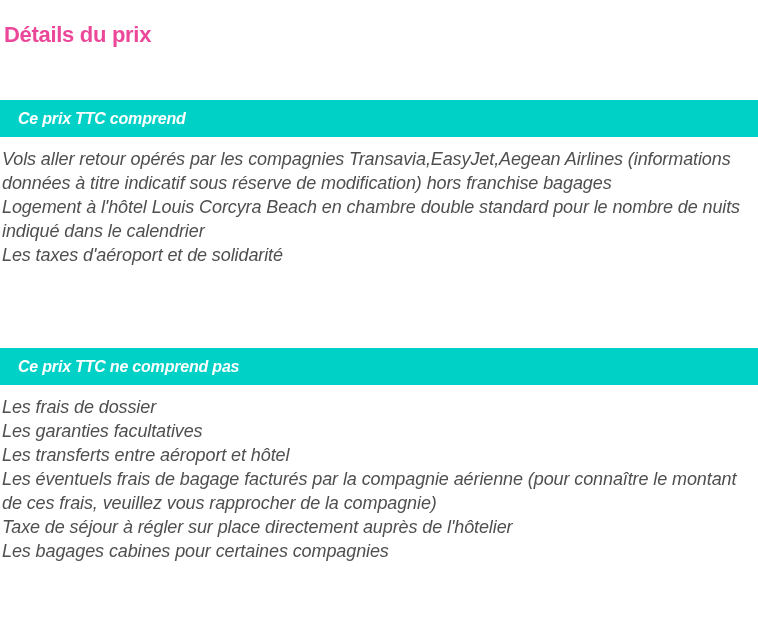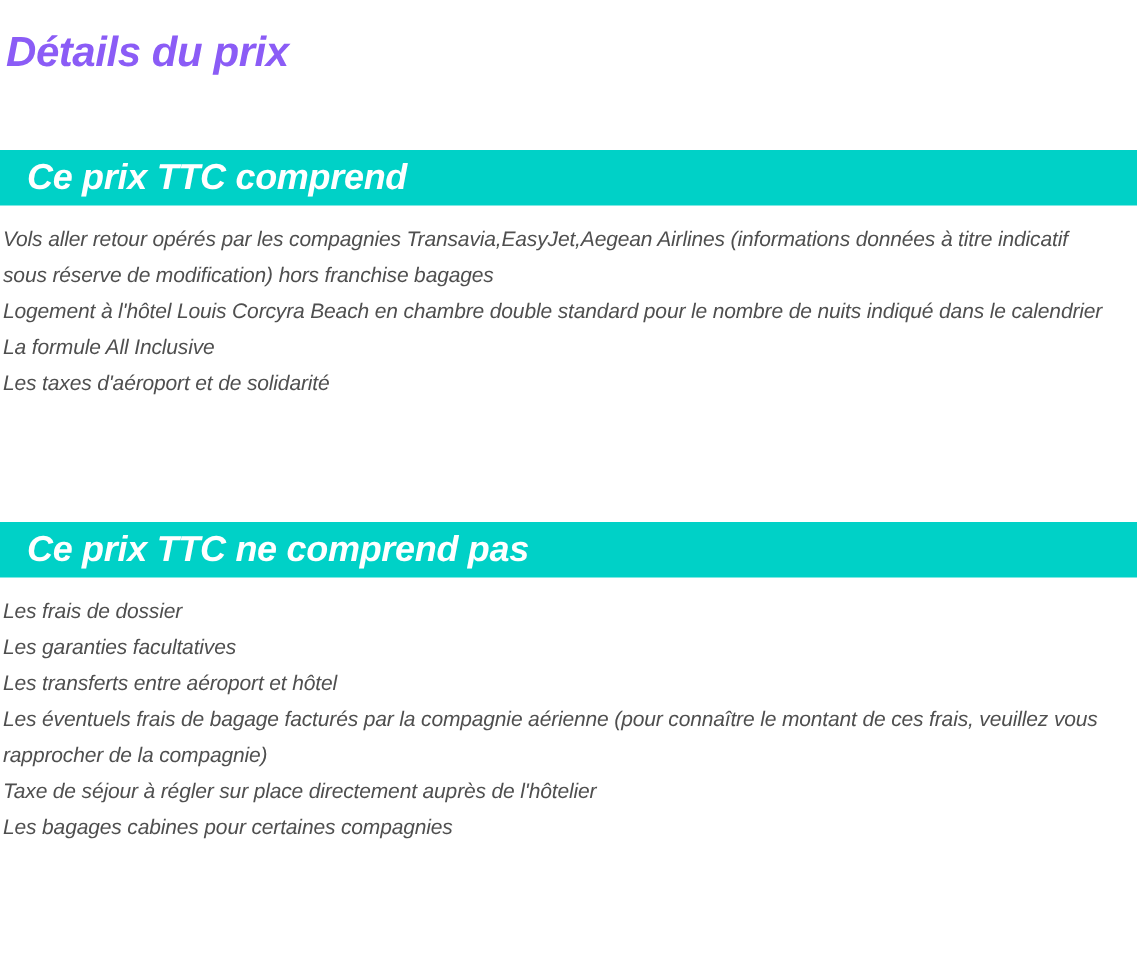--- a/index.html
+++ b/index.html
@@ -10,71 +10,69 @@
     font-family: "Liberation Sans", "DejaVu Sans", sans-serif;
     overflow: hidden;
   }
   .page {
     width: 758px;
     height: 635px;
     position: relative;
   }
   .page-title {
     margin: 21px 0 0 4px;
-    font-size: 28px;
+    font-size: 22px;
     line-height: 27px;
     font-weight: bold;
-    font-style: italic;
-    color: #8b5cf6;
+    color: #ec4899;
     letter-spacing: -0.3px;
   }
   .section-bar {
     width: 758px;
     height: 37px;
     background: #00d1c7;
     display: flex;
     align-items: center;
     padding-left: 18px;
   }
   .section-bar .bar-label {
     color: #ffffff;
-    font-size: 24px;
+    font-size: 16px;
     font-weight: bold;
     font-style: italic;
     letter-spacing: -0.2px;
   }
   .bar-includes { margin-top: 52px; }
   .bar-excludes { margin-top: 81px; }
   .section-body {
     padding: 10px 0 0 2px;
     max-width: 742px;
   }
   .section-body p {
-    font-size: 14px;
+    font-size: 18px;
     line-height: 24px;
     font-style: italic;
     color: #4f4f4f;
     letter-spacing: -0.1px;
   }
 </style>
 </head>
 <body>
 
 <div class="page">
 
   <h1 class="page-title">Détails du prix</h1>
 
   <div class="section">
     <div class="section-bar bar-includes">
       <span class="bar-label">Ce prix TTC comprend</span>
     </div>
     <div class="section-body">
       <p>Vols aller retour opérés par les compagnies Transavia,EasyJet,Aegean Airlines (informations données à titre indicatif sous réserve de modification) hors franchise bagages</p>
       <p>Logement à l'hôtel Louis Corcyra Beach en chambre double standard pour le nombre de nuits indiqué dans le calendrier</p>
-      <p>La formule All Inclusive</p>
       <p>Les taxes d'aéroport et de solidarité</p>
     </div>
   </div>
 
   <div class="section">
     <div class="section-bar bar-excludes">
       <span class="bar-label">Ce prix TTC ne comprend pas</span>
     </div>
     <div class="section-body">
       <p>Les frais de dossier</p>

